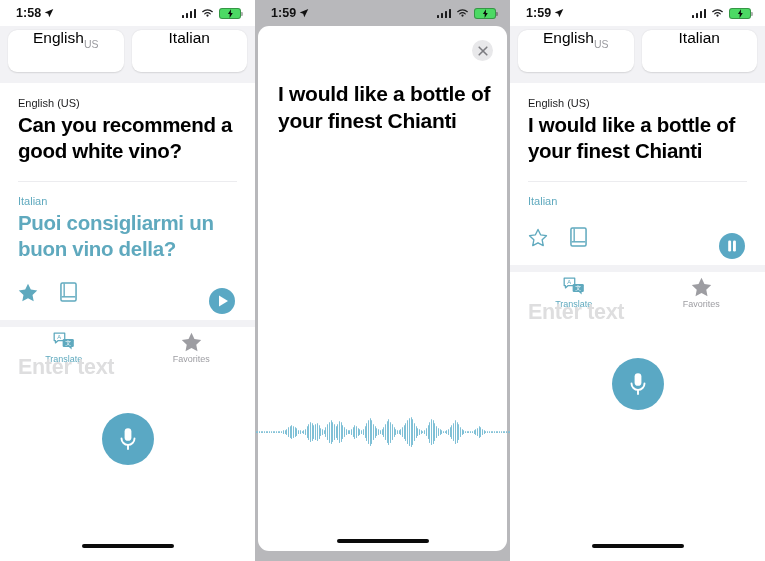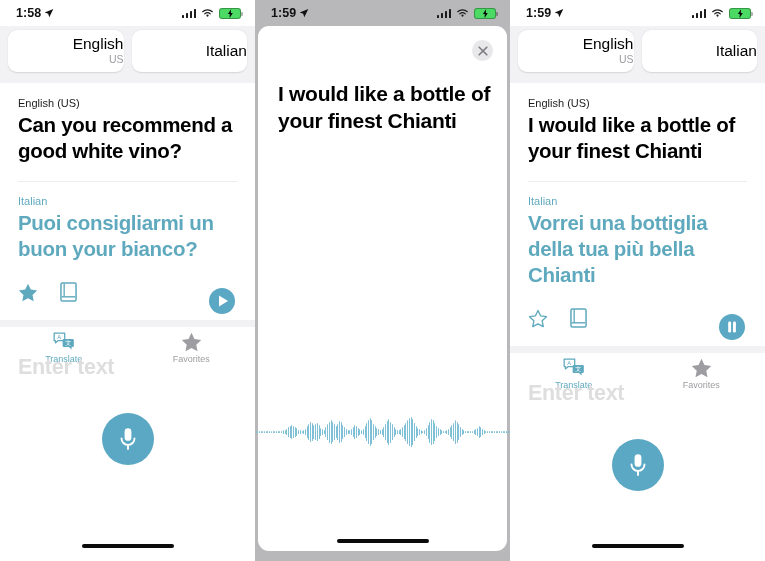--- a/index.html
+++ b/index.html
@@ -72,35 +72,35 @@
     align-items: center;
     gap: 8px;
     padding: 0 8px 7px 8px;
   }
   .langbtn {
     flex: 1 1 0;
     height: 42px;
     background: #ffffff;
     border-radius: 9px;
     display: flex;
-    flex-direction: column;
-    align-items: flex-end;
+    flex-direction: row;
+    align-items: flex-start;
     justify-content: center;
     box-shadow: 0 .5px 1.5px rgba(0,0,0,.12);
   }
   .langbtn .main {
     font-size: 15.5px;
     color: #000;
     line-height: 1.05;
   }
   .langbtn .sub {
     font-size: 10.5px;
     color: #9a9a9f;
     line-height: 1.3;
-    margin-top: 1px;
+    margin-top: 8px;
   }
   .langbtn.single .main { font-size: 15.5px; }
 
   
   .card {
     background: #ffffff;
     padding: 14px 18px 0 18px;
     position: relative;
   }
   .card-bottom-gap { height: 7px; background: #f2f2f5; }
@@ -281,21 +281,21 @@
       <div class="langbtn single">
         <span class="main">Italian</span>
       </div>
     </div>
 
     <div class="card">
       <div class="lang-label">English (US)</div>
       <div class="src-text">Can you recommend a good white vino?</div>
       <div class="divider"></div>
       <div class="lang-label it">Italian</div>
-      <div class="dst-text">Puoi consigliarmi un buon your bianco?</div>
+      <div class="dst-text">Puoi consigliarmi un buon vino della?</div>
 
       <div class="card-actions">
         <span class="act-ico">
           <svg width="20" height="19" viewBox="0 0 22 21">
             <path d="M11 0.8l3.1 6.5 7.1 1-5.2 5 1.3 7-6.3-3.4-6.3 3.4 1.3-7-5.2-5 7.1-1z" fill="#5fa9be"></path>
           </svg>
         </span>
         <span class="act-ico">
           <svg width="17" height="20" viewBox="0 0 18 21">
             <rect x="1" y="1" width="16" height="19" rx="1.5" fill="none" stroke="#5fa9be" stroke-width="1.6"></rect>
@@ -576,21 +576,20 @@
       <div class="langbtn single">
         <span class="main">Italian</span>
       </div>
     </div>
 
     <div class="card">
       <div class="lang-label">English (US)</div>
       <div class="src-text">I would like a bottle of your finest Chianti</div>
       <div class="divider"></div>
       <div class="lang-label it">Italian</div>
-      <div class="dst-text">Vorrei una bottiglia della tua più bella Chianti</div>
 
       <div class="card-actions">
         <span class="act-ico">
           <svg width="20" height="19" viewBox="0 0 22 21">
             <path d="M11 1.6l2.85 5.95 6.5.92-4.75 4.57 1.2 6.42L11 16.34 5.2 19.46l1.2-6.42L1.65 8.47l6.5-.92z" fill="none" stroke="#5fa9be" stroke-width="1.5" stroke-linejoin="round"></path>
           </svg>
         </span>
         <span class="act-ico">
           <svg width="17" height="20" viewBox="0 0 18 21">
             <rect x="1" y="1" width="16" height="19" rx="1.5" fill="none" stroke="#5fa9be" stroke-width="1.6"></rect>

